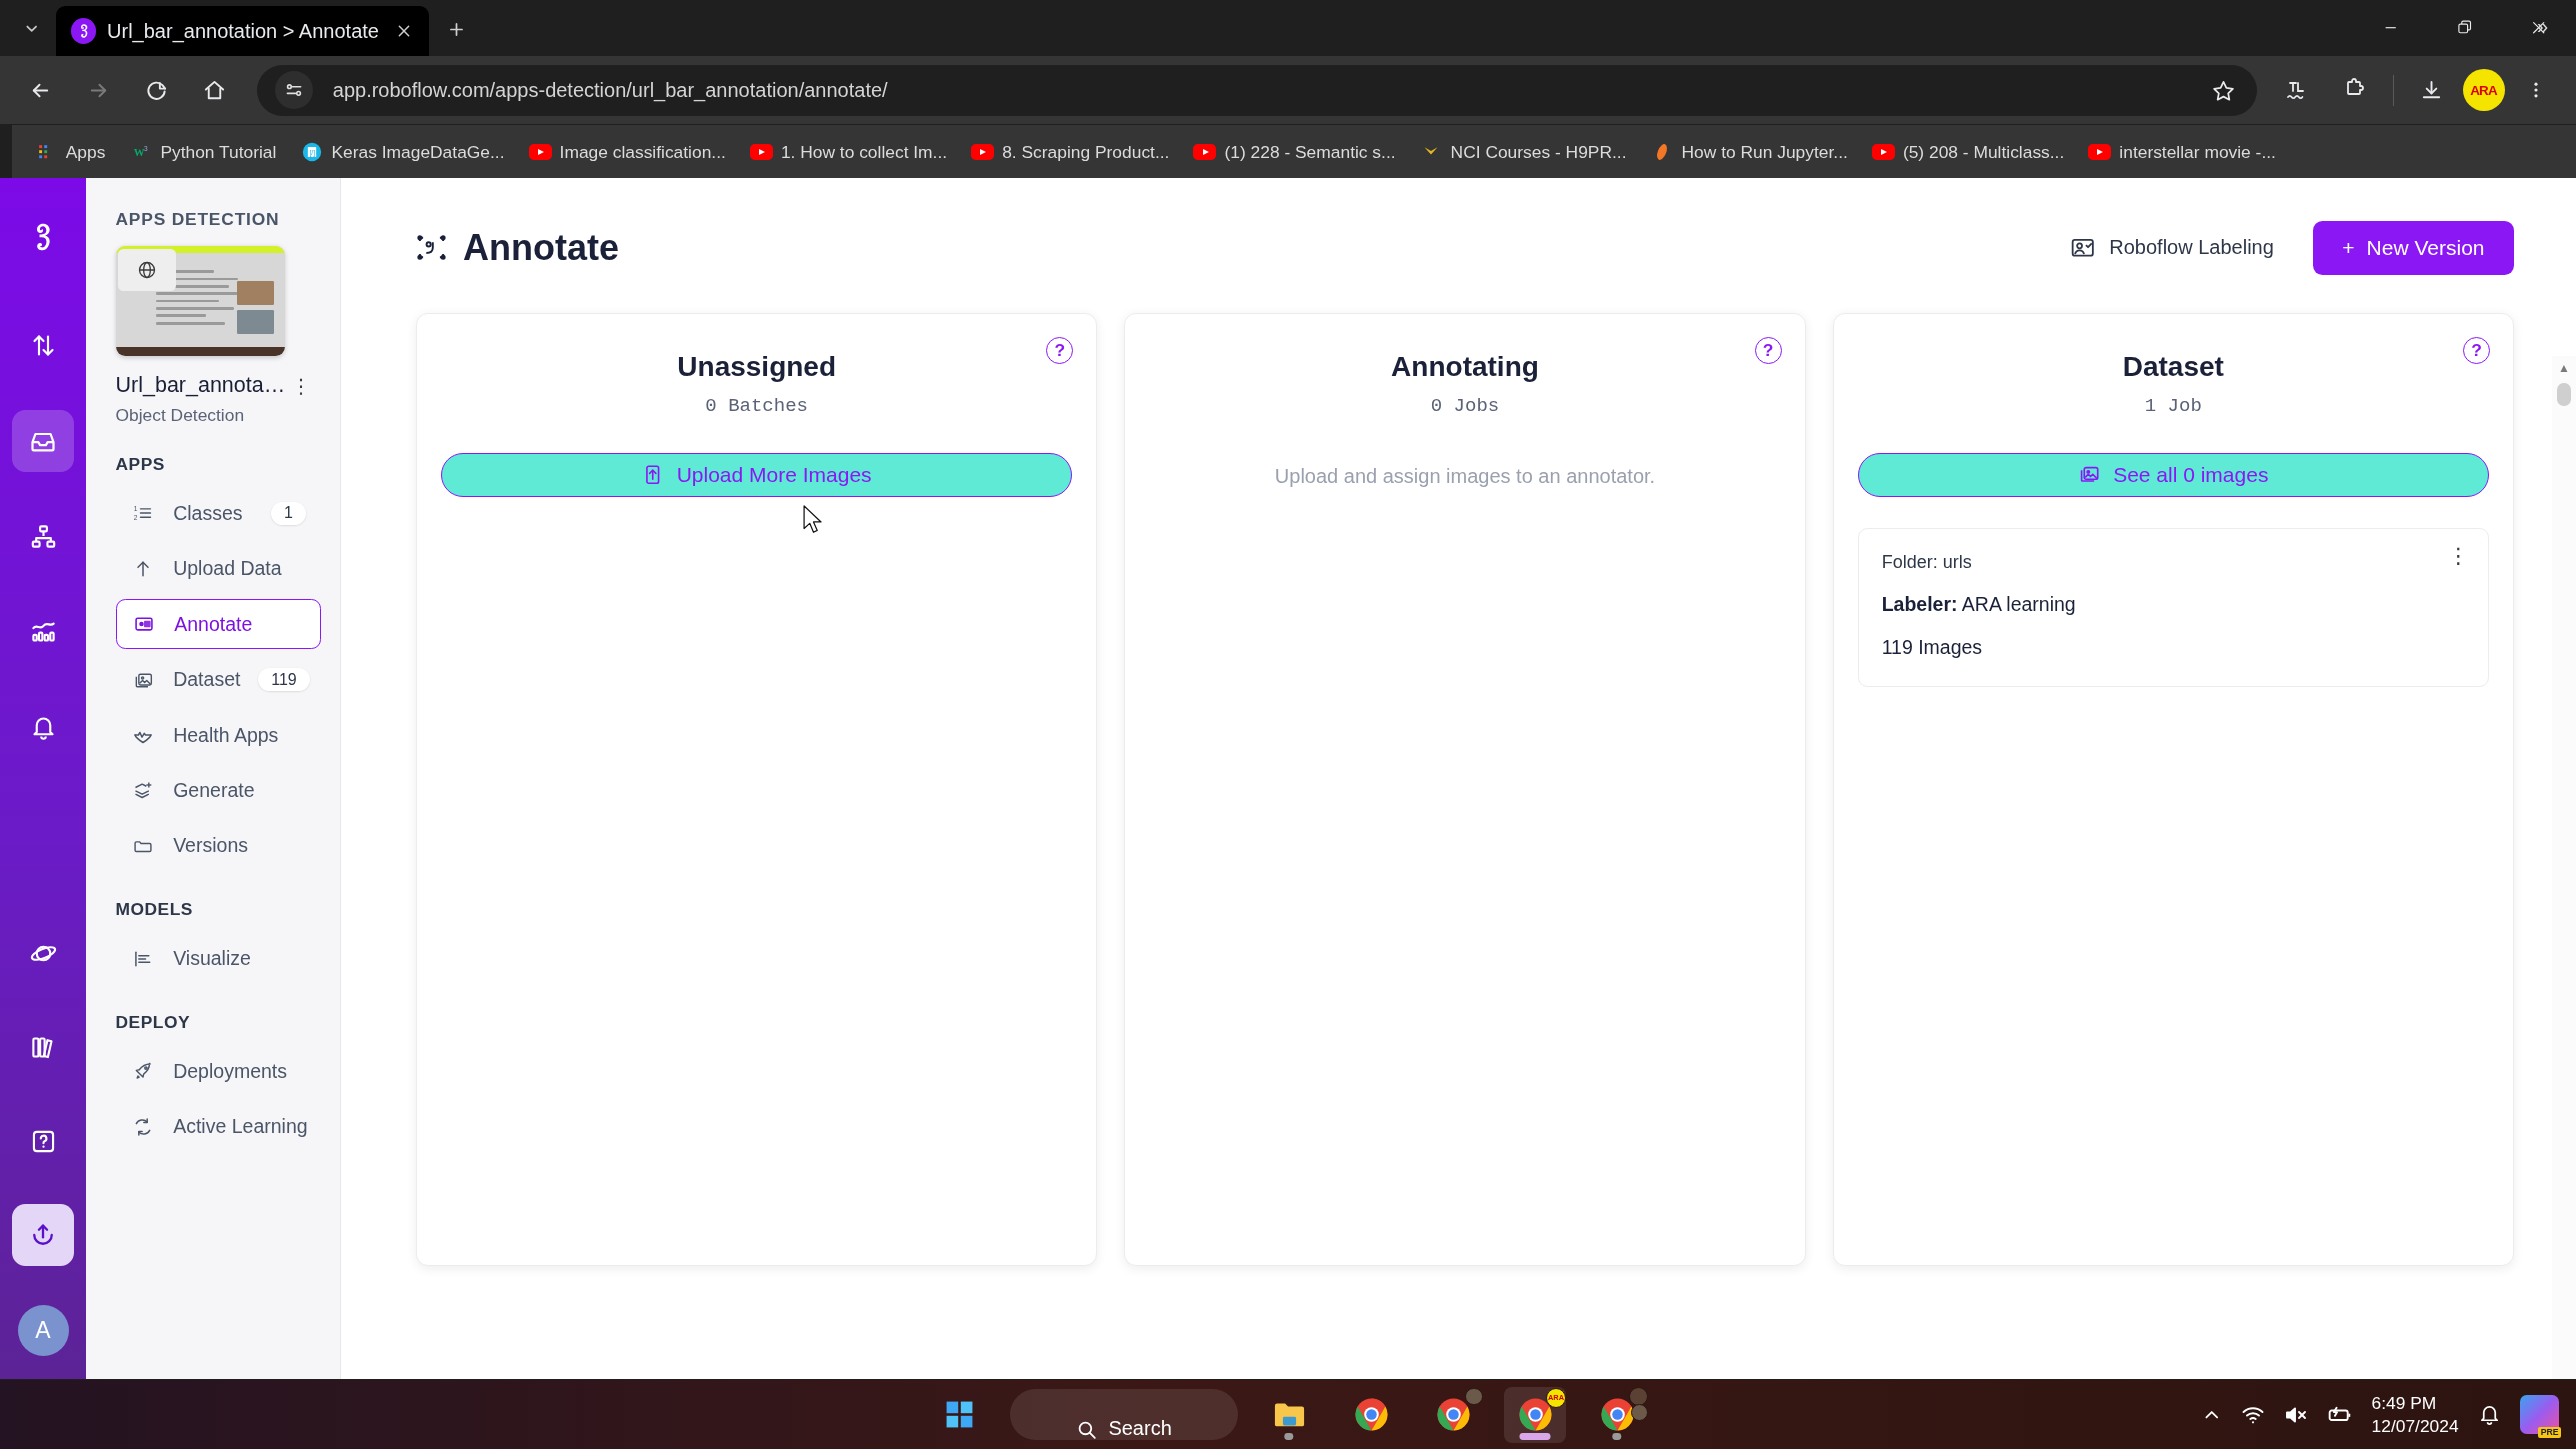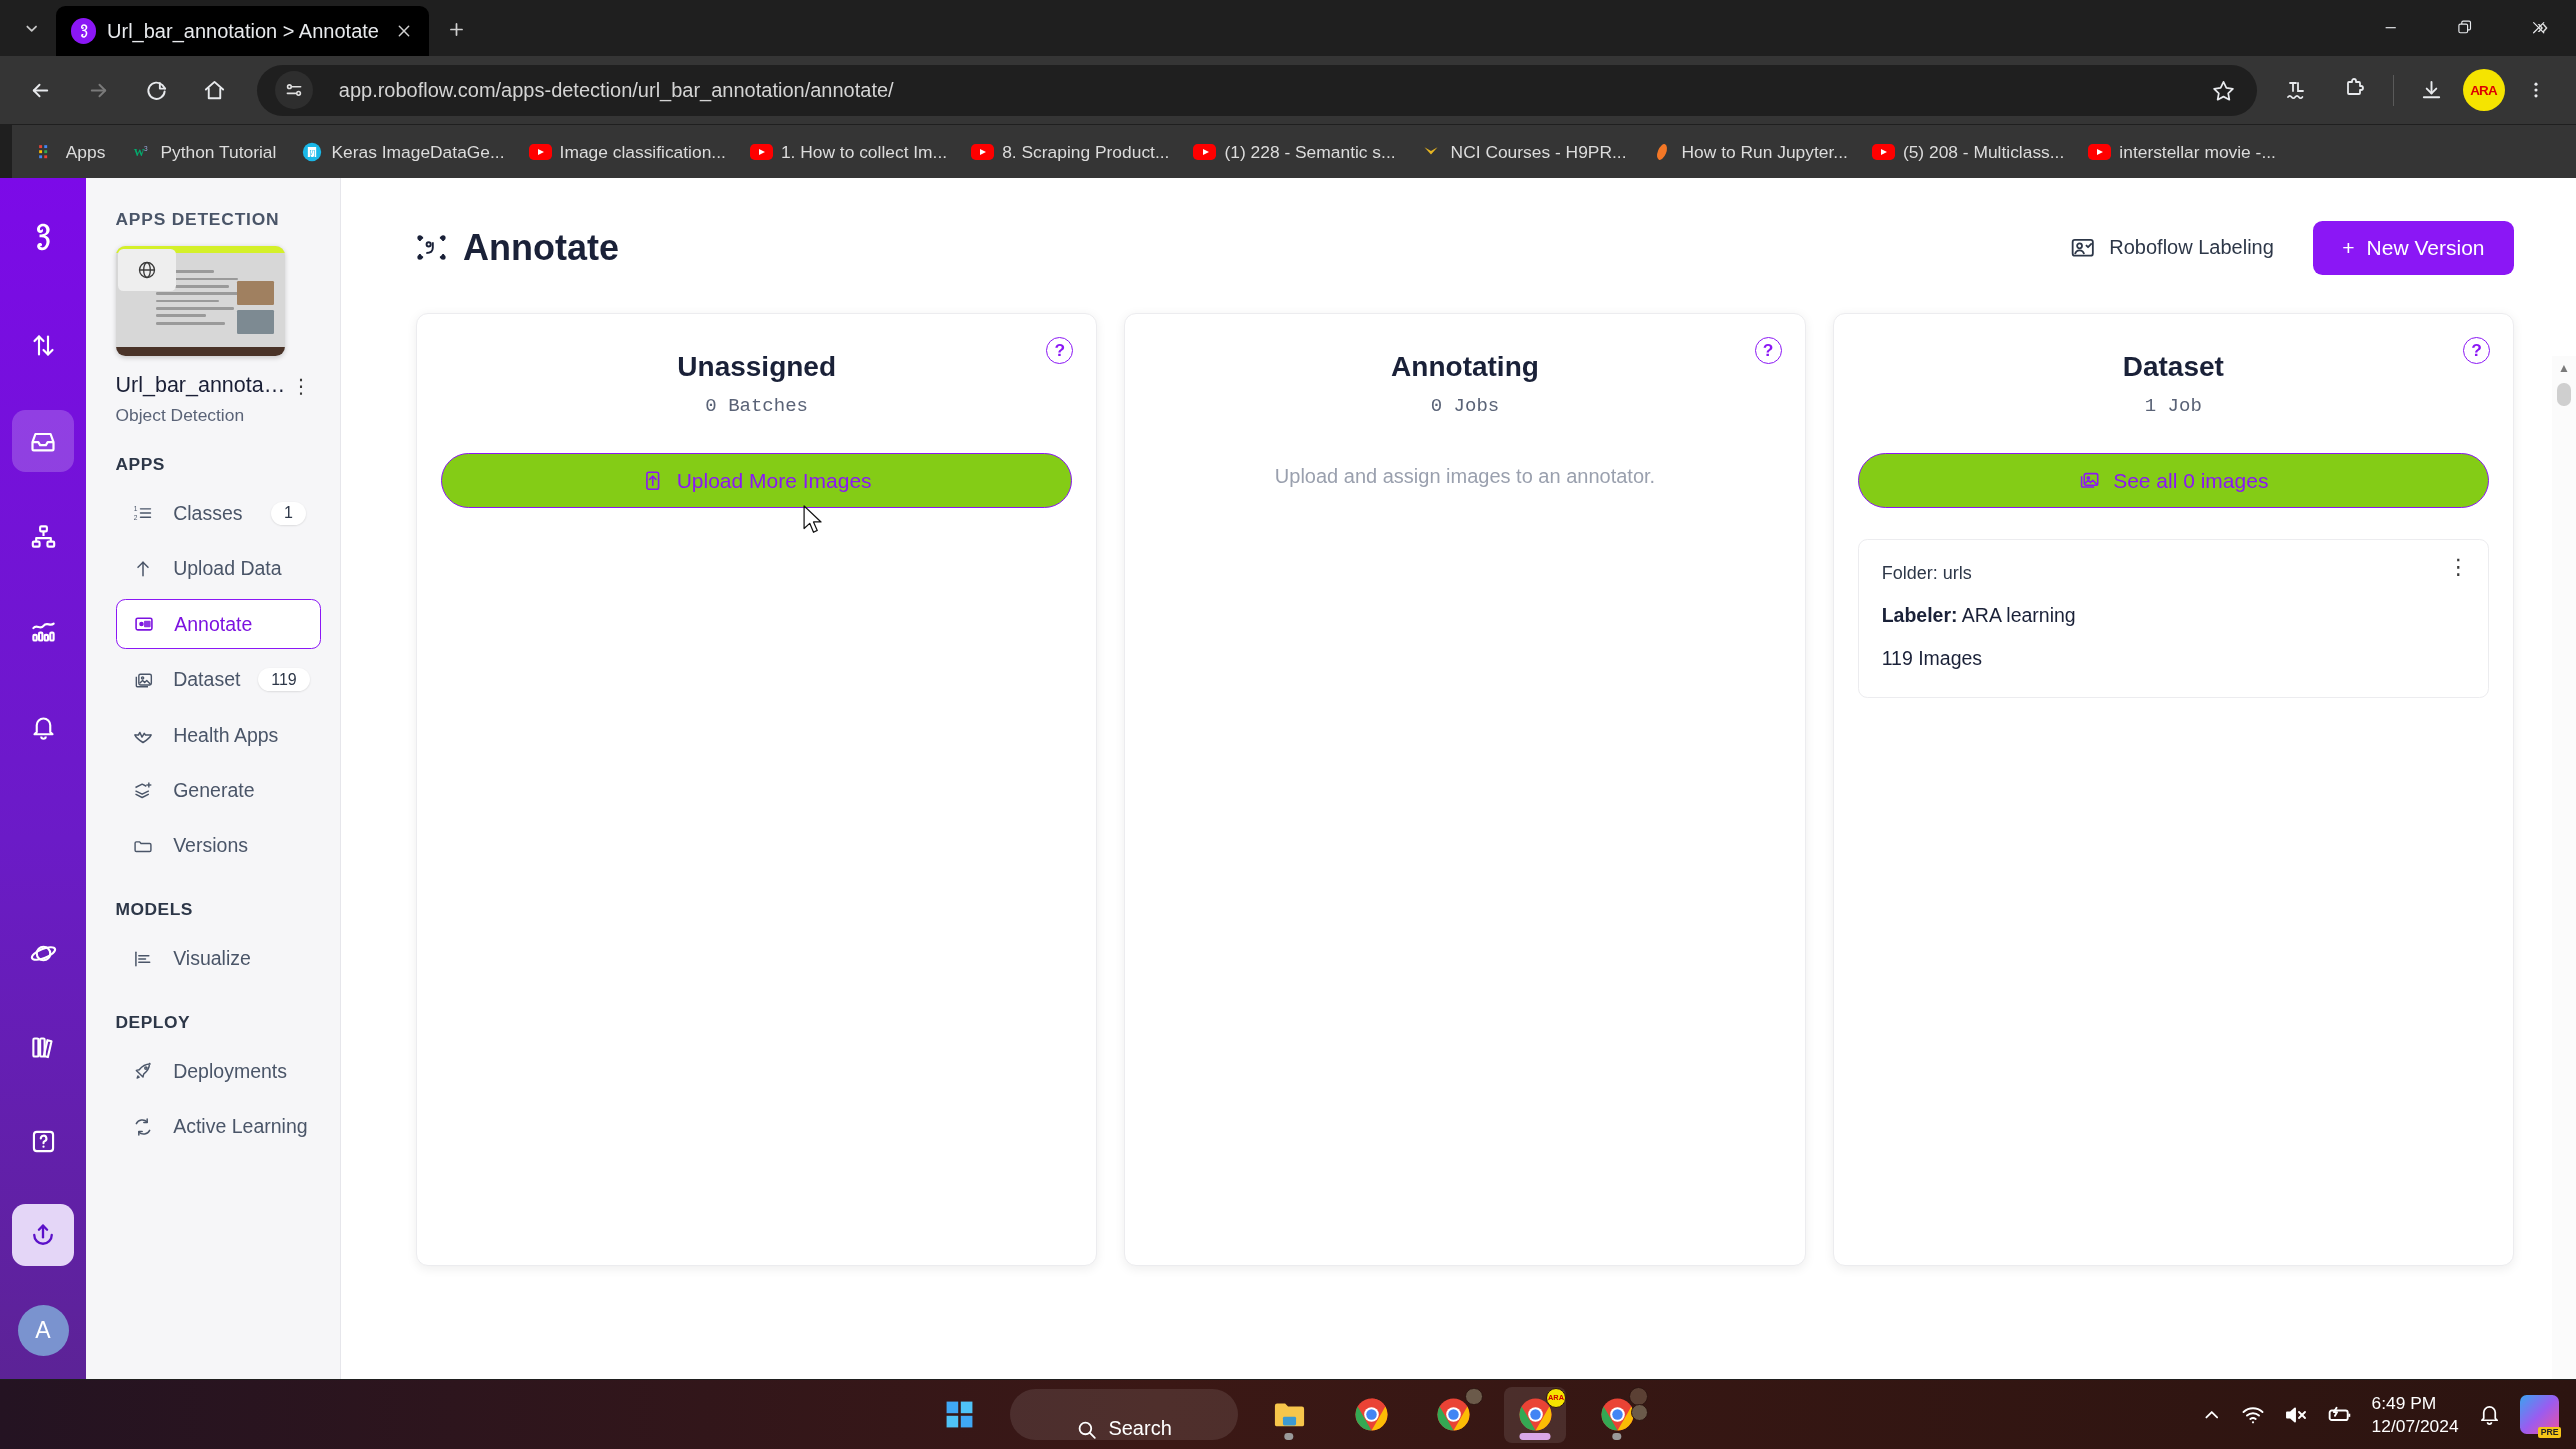--- a/index.html
+++ b/index.html
@@ -56,21 +56,21 @@
     background: #353535; display: flex; align-items: center; padding: 0 13.4px; gap: 4px;
   }
   .tb-btn {
     width: 54px; height: 54px; border-radius: 50%;
     display: flex; align-items: center; justify-content: center; color: #e8eaed; flex: 0 0 auto;
   }
   .tb-btn.disabled { color: #7a7a7a; }
   .omnibox {
     flex: 1 1 auto; height: 51px; background: #1f1f1f; border-radius: 27px;
     display: flex; align-items: center; padding: 0 9.4px 0 17.4px; margin: 0 9.4px 0 12px;
-    gap: 26px; min-width: 0;
+    gap: 20px; min-width: 0;
   }
   .omni-url {
     color: #d4d4d4; font-size: 20px; white-space: nowrap; overflow: hidden;
     text-overflow: ellipsis; flex: 1 1 auto;
   }
   .omni-star { width: 47px; height: 47px; display:flex; align-items:center; justify-content:center; color:#e8eaed; border-radius:50%; flex:0 0 auto;}
   .tb-div { width: 1.3px; height: 31px; background: #5a5a5a; margin: 0 6.7px; flex: 0 0 auto; }
   .profile-pill {
     width: 42px; height: 42px; border-radius: 50%; background: #f5e400;
     display: flex; align-items: center; justify-content: center; flex: 0 0 auto;
@@ -195,21 +195,21 @@
     padding: 29.5px 24px; position: relative;
   }
   .card-help {
     position: absolute; right: 23px; top: 23px; width: 27px; height: 27px;
     border-radius: 50%; border: 1.3px solid #8b17f5; color: #8b17f5;
     display: flex; align-items: center; justify-content: center; font-size: 17.4px; font-weight: 700;
   }
   .card-title { text-align: center; font-size: 28px; color: #1a2138; font-weight: 600; margin-top: 8px; }
   .card-sub { text-align: center; font-size: 19px; color: #5a6377; margin-top: 12px; font-family: "Liberation Mono", monospace; }
   .card-action {
-    margin-top: 36px; height: 55px; border: 1.3px solid #8b17f5; background: #84cc16;
+    margin-top: 36px; height: 44px; border: 1.3px solid #8b17f5; background: #5eead4;
     border-radius: 29.5px; display: flex; align-items: center; justify-content: center;
     gap: 13.4px; color: #8b17f5; font-size: 21px;
   }
   .card-empty { margin-top: 48px; text-align: center; color: #9aa0ae; font-size: 20px; }
 
   .job-card {
     margin-top: 31px; border: 1.3px solid #ececef; border-radius: 9.4px;
     padding: 23px 23px 27px 23px; position: relative;
   }
   .job-kebab { position: absolute; right: 19px; top: 21.5px; color: #3a3a3a; font-size: 21.5px; line-height: .55; }

